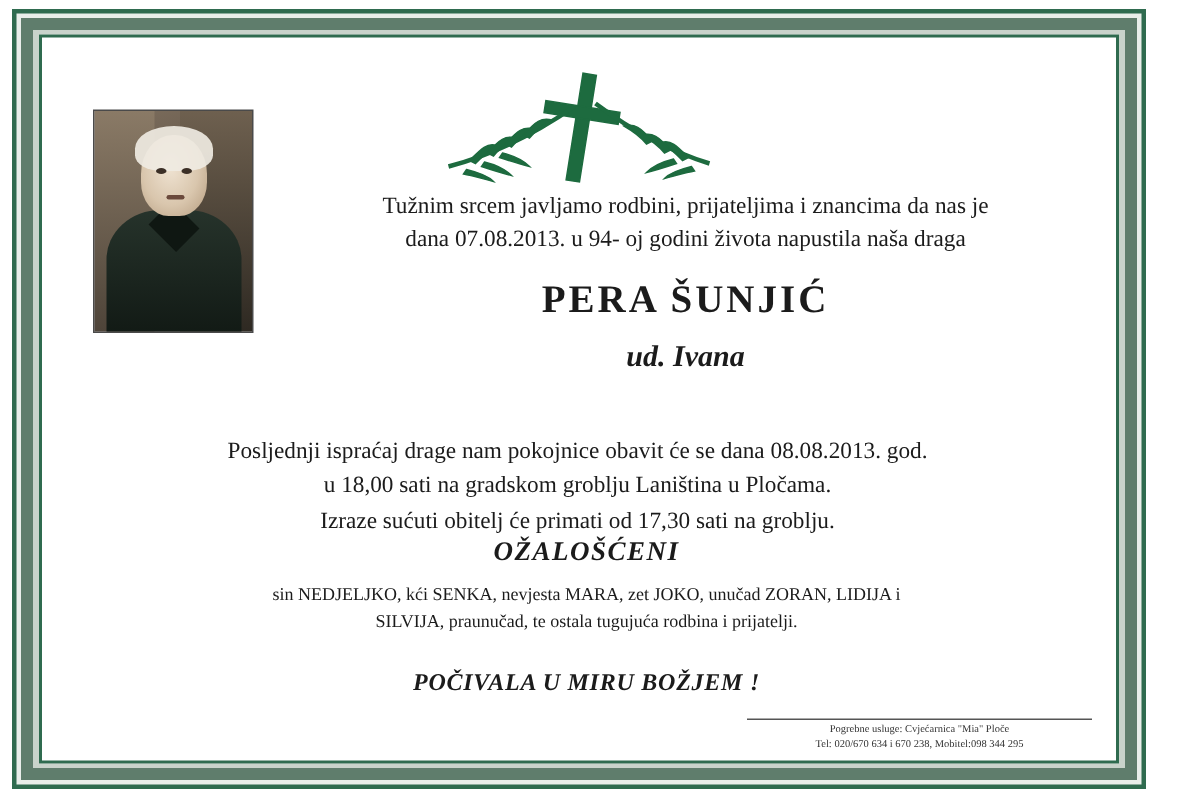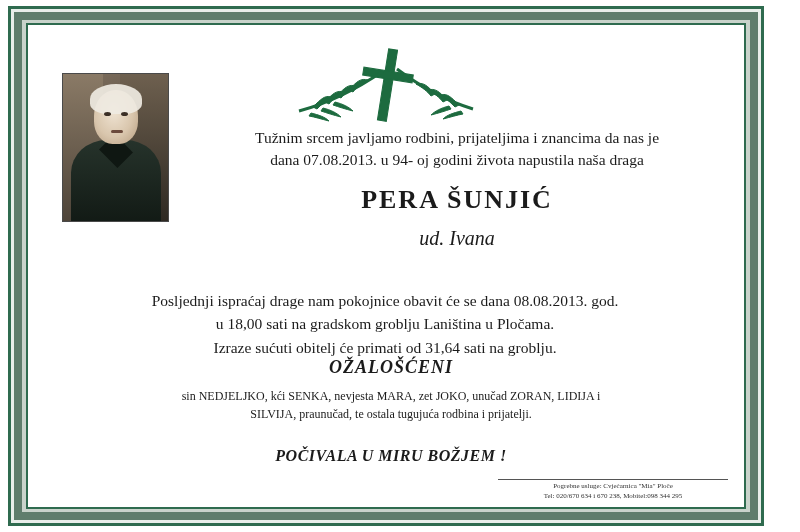--- a/index.html
+++ b/index.html
@@ -167,21 +167,21 @@
     left: 160px;
     right: 18px;
     font-size: 26px;
     font-weight: bold;
     letter-spacing: 2px;
   }
   .relation {
     top: 200px;
     font-size: 20px;
     font-style: italic;
-    font-weight: normal;
+    font-weight: bold;
   }
   .years {
     top: 228px;
     font-size: 21px;
     font-weight: bold;
     font-style: italic;
   }
 
   .funeral {
     left: 28px;
@@ -285,21 +285,21 @@
     </div>
 
     <div class="txt deceased-name">PERA  ŠUNJIĆ</div>
 
     <div class="txt relation">ud. Ivana</div>
 
 
     <div class="txt funeral">
       <div>Posljednji ispraćaj drage nam pokojnice obavit će se dana 08.08.2013. god.</div>
       <div>u 18,00 sati na gradskom groblju Laniština u Pločama.</div>
-      <div>Izraze sućuti obitelj će primati od 31,64 sati na groblju.</div>
+      <div>Izraze sućuti obitelj će primati od 17,30 sati na groblju.</div>
     </div>
 
     <div class="txt mourners-title">OŽALOŠĆENI</div>
     <div class="txt mourners">
       <div>sin NEDJELJKO, kći SENKA, nevjesta MARA, zet JOKO, unučad ZORAN, LIDIJA i</div>
       <div>SILVIJA, praunučad, te ostala tugujuća rodbina i prijatelji.</div>
     </div>
 
     <div class="txt closing">POČIVALA  U MIRU  BOŽJEM !</div>
 

